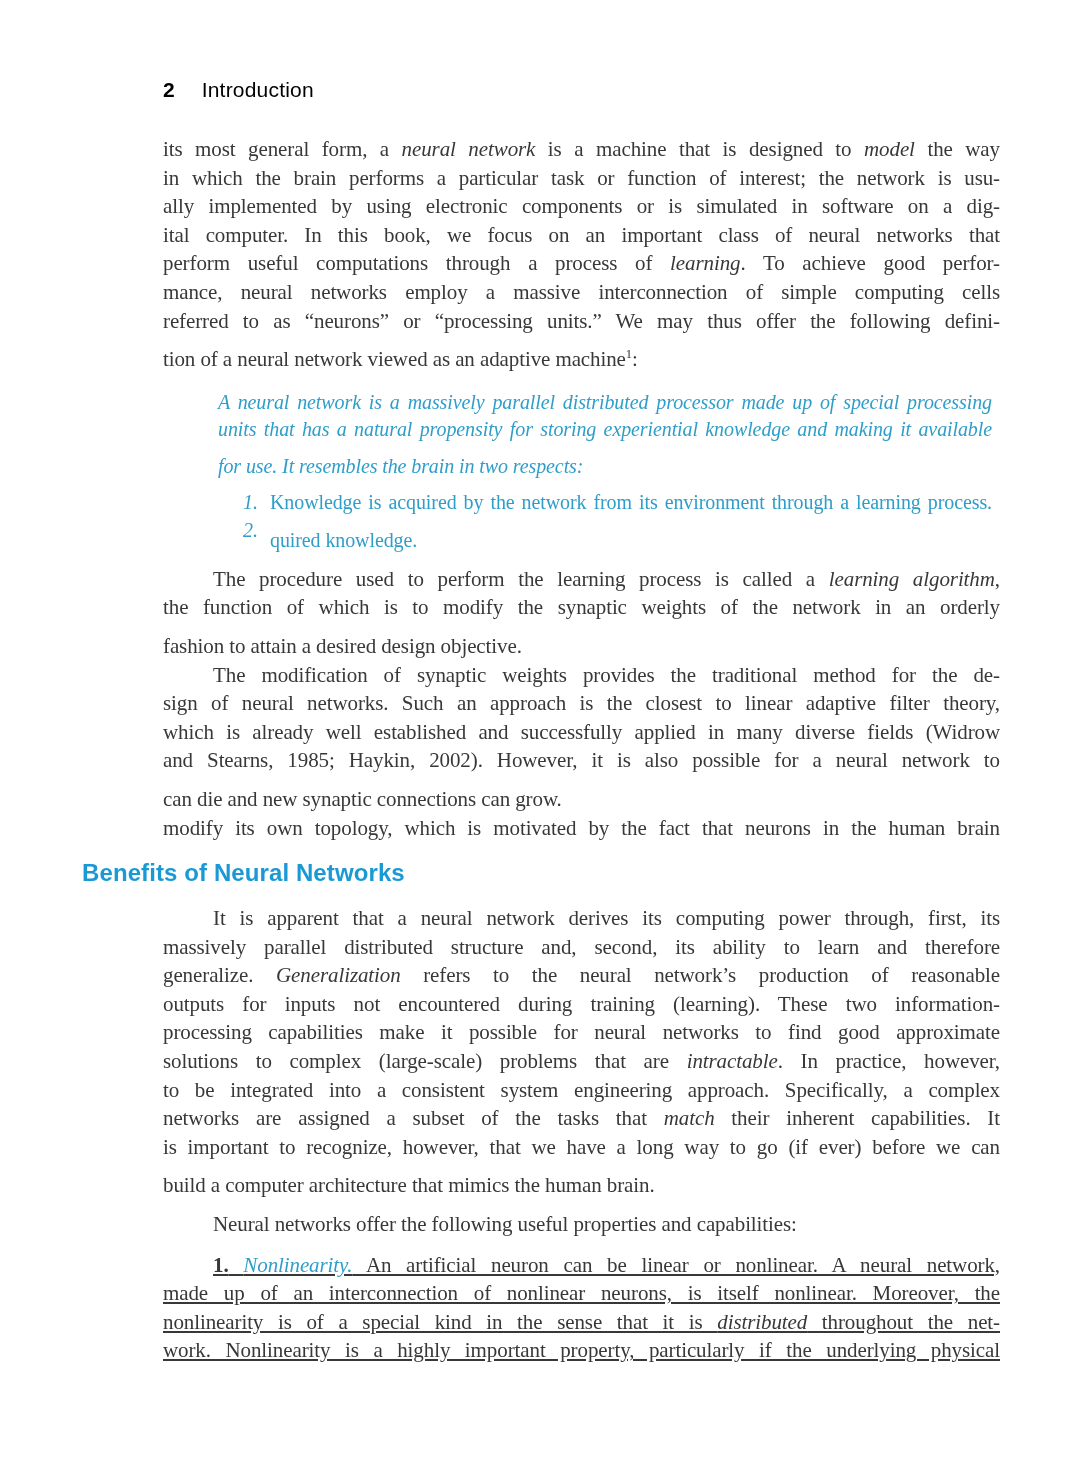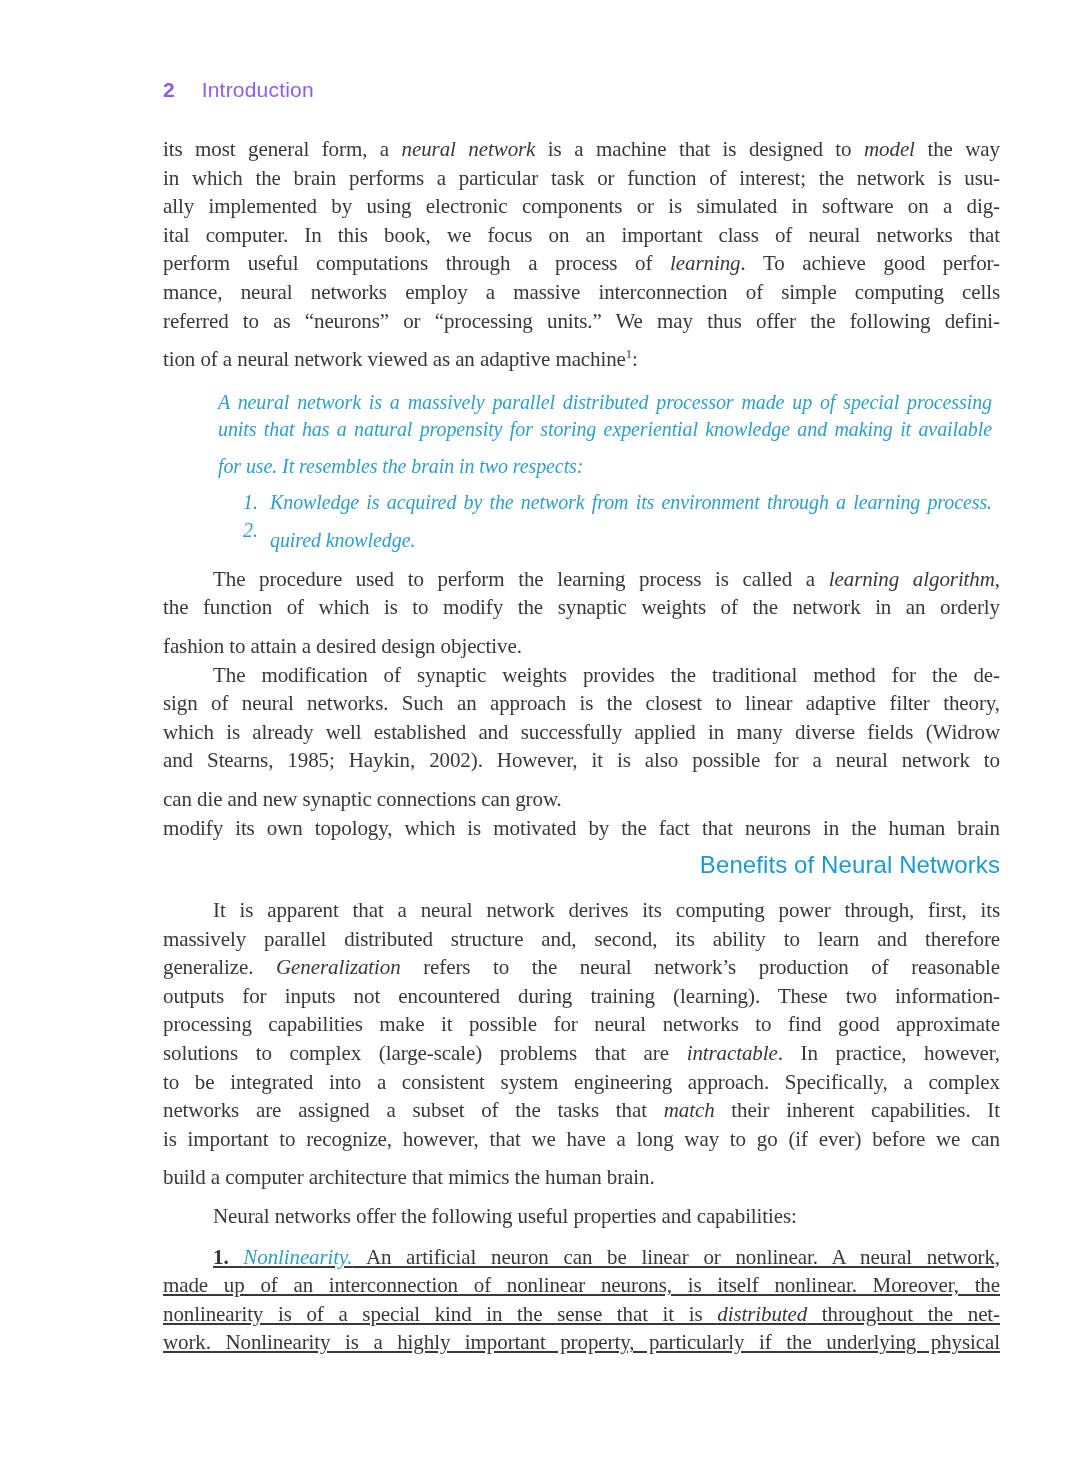--- a/index.html
+++ b/index.html
@@ -6,21 +6,21 @@
   body {
     width: 1080px; height: 1474px; overflow: hidden;
     font-family: "Liberation Serif", serif;
     color: var(--body-color, #383838);
   }
   .page { padding: 78px 80px 0 163px; }
 
   
   .running-head {
     font-family: "Liberation Sans", sans-serif;
-    font-size: 21px; color: #8b5cf6; margin-bottom: 33px;
+    font-size: 21px; color: #000000; margin-bottom: 33px;
   }
   .running-head .pgnum { font-weight: 700; }
   .running-head .chap { margin-left: 27px; font-weight: 400; letter-spacing: 0.2px; }
 
   
   .ln {
     white-space: nowrap;
     text-align: justify;
     text-align-last: justify;
   }
@@ -40,30 +40,29 @@
     font-style: italic;
     color: var(--quote-color, #2E9EC9);
     letter-spacing: -0.1px;
   }
   .qlist { margin: 0 8px 11px 80px; color: var(--quote-color, #2E9EC9); }
   .qitem { display: flex; }
   .qnum  {
     flex: 0 0 27px; font-size: 20px; line-height: 27.2px;
     font-style: italic;
   }
-  .qbody { flex: 1 1 auto; font-size: 20px; line-height: 27.2px; font-style: italic; letter-spacing: -0.1px; }
+  .qbody { flex: 1 1 auto; font-size: 20px; line-height: 27.2px; letter-spacing: -0.1px; }
 
   
   .section-heading {
     font-family: "Liberation Sans", sans-serif;
-    font-weight: 400; font-size: 24px;
+    font-weight: 700; font-size: 24px;
     color: var(--accent-color, #1B99D5);
-    margin: 9px 0 17px -81px;
+    margin: 17px 0 17px -81px;
     letter-spacing: 0.1px;
-    text-align: right;
   }
   .numbered-item { margin-top: 12px; text-decoration: underline; }
 </style>
 </head>
 <body style="--accent-color: #1B99D5; --quote-color: #2E9EC9; --body-color: #383838;">
 
 <div class="page">
 
   <div class="running-head">
     <span class="pgnum">2</span><span class="chap">Introduction</span>

